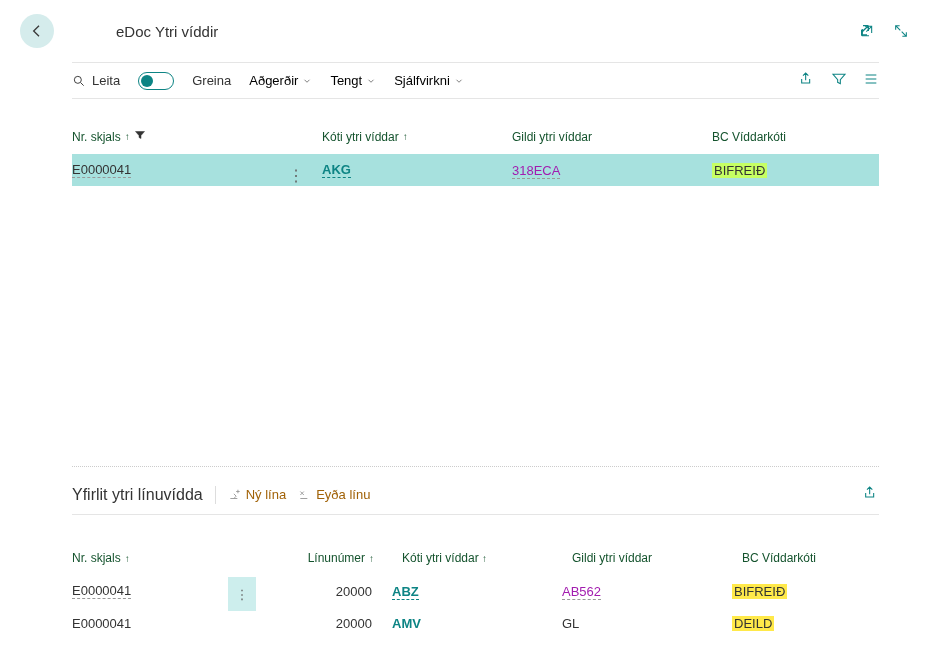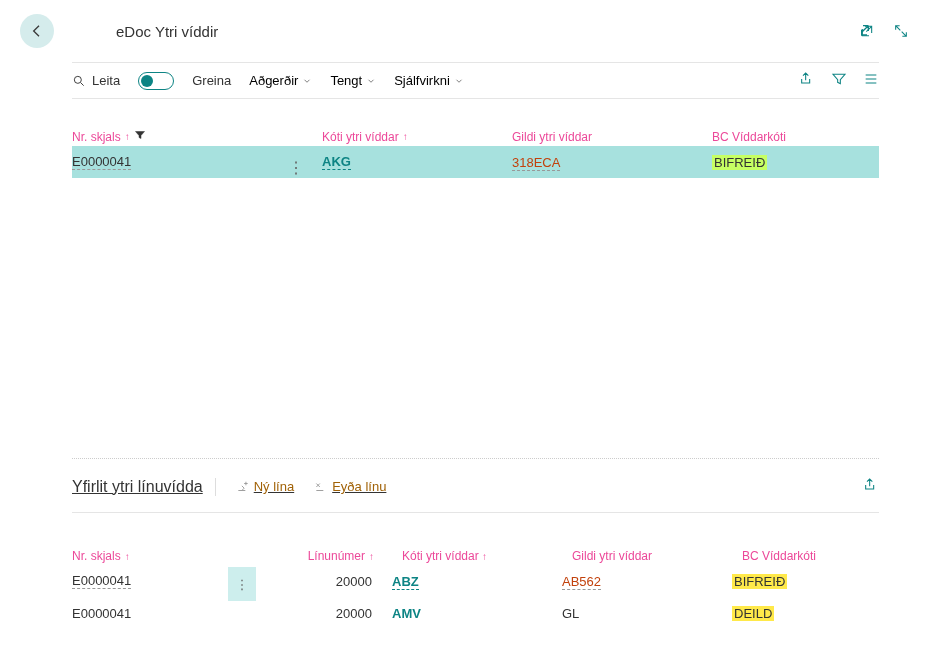--- a/index.html
+++ b/index.html
@@ -107,22 +107,22 @@
     }
     .toolbar-right .hamburger svg { stroke: #0d8484; }
     .toolbar-right .share svg { stroke: #0d8484; }
     .toolbar-right .filter svg { stroke: #0d8484; }
     .content {
       padding: 0 60px 0 72px;
     }
     .table-header {
       display: flex;
       align-items: center;
-      padding: 30px 0 2px 0;
-      color: #ec4899;
+      padding: 30px 0 10px 0;
+      color: #14532d;
       font-size: 12px;
     }
     .col1 { width: 250px; display: flex; align-items: center; gap: 4px;}
     .col2 { width: 190px; display: flex; align-items: center; gap: 4px;}
     .col3 { width: 200px; }
     .col4 { flex: 1; }
     .sort-up { font-size: 10px; }
     .filter-ic svg { width: 12px; height: 12px; stroke: #333; fill: #333;}
     .row {
       display: flex;
@@ -143,21 +143,21 @@
     .row-more {
       position: absolute;
       right: 18px;
       top: 6px;
       cursor: pointer;
       color: #666;
       font-size: 16px;
       line-height: 1;
     }
     .dashed-link {
-      color: #c2410c;
+      color: #a21caf;
       border-bottom: 1px dashed #999;
       cursor: pointer;
     }
     .highlight-green {
       background: #c6ff63;
       padding: 0 2px;
     }
     .highlight-yellow {
       background: #ffe94a;
       padding: 0 2px;
@@ -166,24 +166,23 @@
       margin: 0 60px 0 72px;
       border-top: 1px dotted #ccc;
       height: 1px;
     }
     .subsection {
       padding: 18px 60px 0 72px;
     }
     .subsection-hdr {
       display: flex;
       align-items: center;
-      gap: 20px;
+      gap: 12px;
       border-bottom: 1px solid #e5e5e5;
-      padding-bottom: 16px;
-      text-decoration: underline;
+      padding-bottom: 10px;
     }
     .sub-title {
       font-size: 16px;
       color: #333;
       padding-right: 12px;
       border-right: 1px solid #ddd;
     }
     .sub-action {
       display: flex;
       align-items: center;

